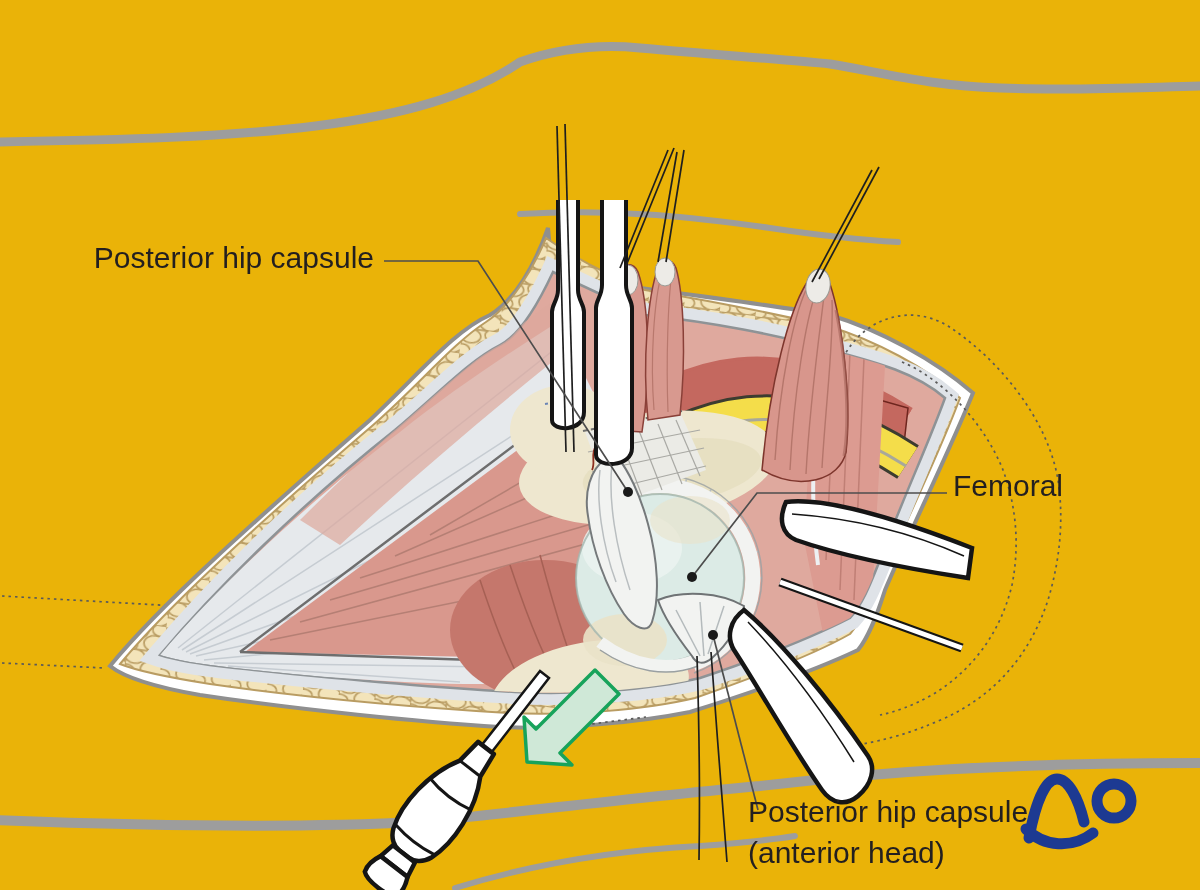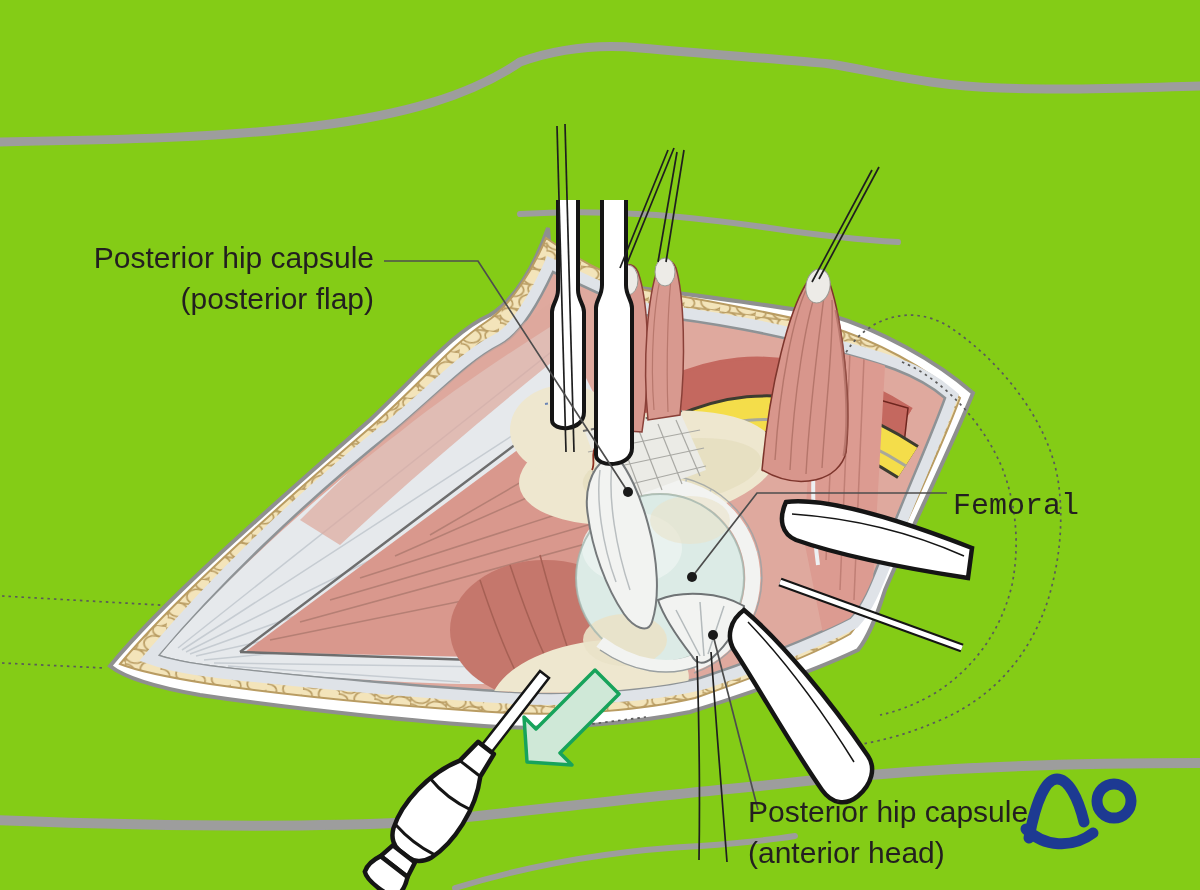--- a/index.html
+++ b/index.html
@@ -1,22 +1,22 @@
 <!DOCTYPE html>
 <html style="--c-skin-line: #9d9d9d; --c-fat: #f3e4ba; --c-fat-outline: #b99c62; --c-muscle: #dfa99e; --c-muscle-deep: #c4685f; --c-nerve: #f4dd4a; --c-bone: #eee7cf; --c-cartilage: #dcebe6; --c-capsule: #f2f3f1; --c-itb: #e6e9ec; --c-arrow-fill: #cfe8d7; --c-arrow-stroke: #17a35b; --c-logo: #1d3a92; --c-text: #231f20;"><head>
 <meta charset="utf-8">
 <style>
   html,body{margin:0;padding:0;background:#ffffff;}
-  .stage{position:relative;width:1200px;height:890px;background:#84cc16;overflow:hidden;
+  .stage{position:relative;width:1200px;height:890px;background:#eab308;overflow:hidden;
          font-family:"Liberation Sans", sans-serif;}
   .stage svg.art{position:absolute;left:0;top:0;z-index:1;}
   .label{position:absolute;z-index:2;color:var(--c-text,#231f20);
          font-size:30px;line-height:1.38;white-space:nowrap;}
   #label-posterior-flap{left:0;top:237px;width:374px;text-align:right;}
-  #label-femoral-head{left:953px;top:484px;text-align:left;line-height:1.5;font-family:Liberation Mono, monospace;}
+  #label-femoral-head{left:953px;top:463px;text-align:left;line-height:1.5;}
   #label-anterior-flap{left:748px;top:791px;text-align:left;}
   #ao-logo{position:absolute;left:1015px;top:765px;z-index:3;}
   
   .skinline{fill:none;stroke:var(--c-skin-line,#9d9d9d);}
   .dotted{fill:none;stroke:#5a5a5a;stroke-width:1.7;stroke-dasharray:2.5 4;}
   .fat-cell{fill:var(--c-fat,#f3e4ba);stroke:var(--c-fat-outline,#b99c62);stroke-width:1.6;}
   .fat-edge{stroke:var(--c-fat-outline,#b99c62);}
   .opening-fill{fill:var(--c-muscle,#dfa99e);}
   .itb-fill{fill:var(--c-itb,#e6e9ec);}
   .deep-band{stroke:var(--c-muscle-deep,#c4685f);}
@@ -290,21 +290,20 @@
     <circle cx="628" cy="492" r="5" fill="#1a1a1a"></circle>
     <path class="leader" d="M 947,493 L 757,493 L 692,577"></path>
     <circle cx="692" cy="577" r="5" fill="#1a1a1a"></circle>
     <path class="leader" d="M 713,635 L 758,810"></path>
     <circle cx="713" cy="635" r="5" fill="#1a1a1a"></circle>
   </g>
 </svg>
 
 <div class="label" id="label-posterior-flap">
   <div>Posterior hip capsule</div>
-  <div>(posterior flap)</div>
 </div>
 <div class="label" id="label-femoral-head">
   <div>Femoral</div>
 </div>
 <div class="label" id="label-anterior-flap">
   <div>Posterior hip capsule</div>
   <div>(anterior head)</div>
 </div>
 
 <svg id="ao-logo" width="140" height="90" viewBox="0 0 140 90">

